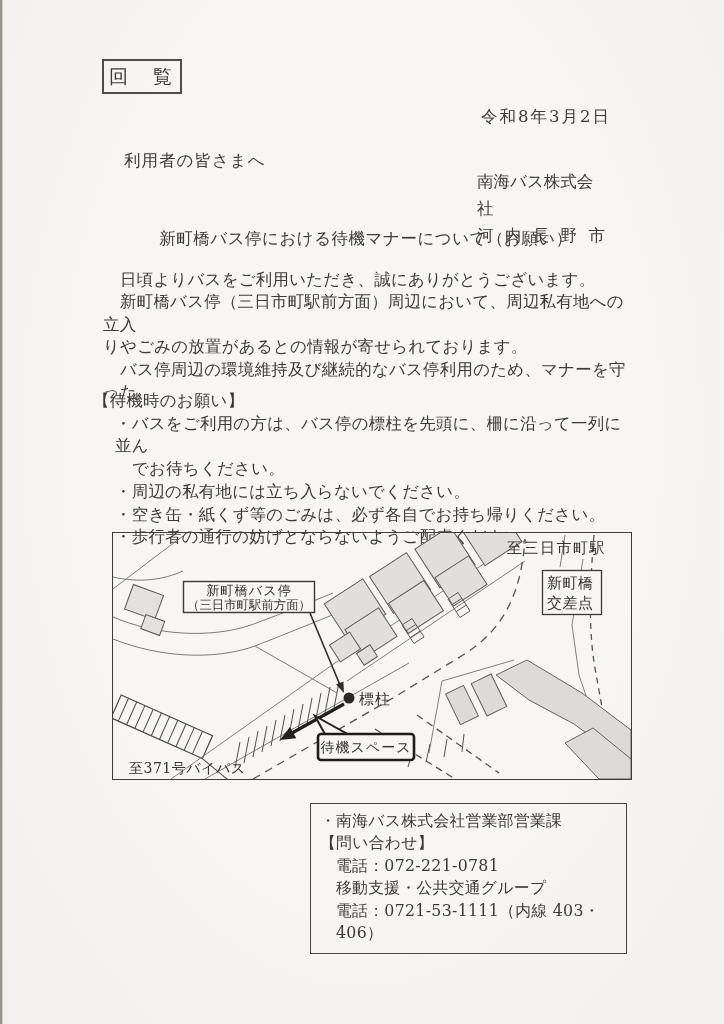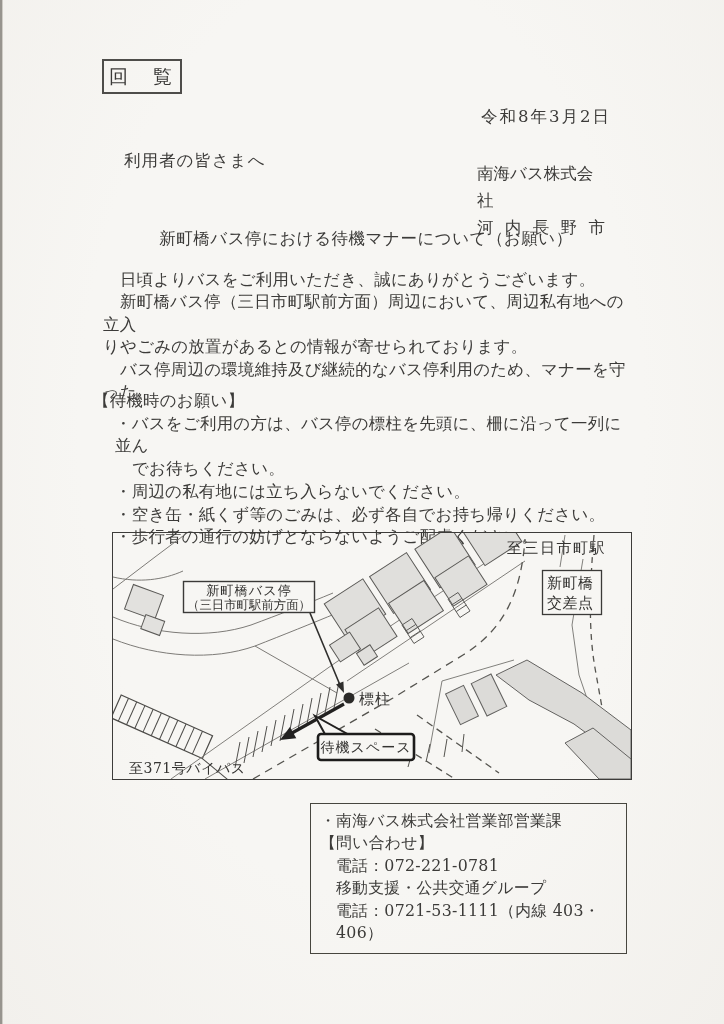--- a/index.html
+++ b/index.html
@@ -12,21 +12,21 @@
   .abs{position:absolute;}
   .scan-edge{left:0;top:0;bottom:0;width:4px;
     background:linear-gradient(90deg,#97948e 0 2px,#cfccc6 2px 3px,rgba(207,204,198,0) 3px);}
   
   .stamp{left:102px;top:59px;width:76px;height:31px;border:2px solid #4e4d4a;
     display:flex;align-items:center;justify-content:center;
     font-size:19px;letter-spacing:3px;color:#3a3937;}
   
   .date{left:481px;top:106px;font-size:16.5px;letter-spacing:2px;}
   .addressee{left:124px;top:150px;font-size:16.5px;letter-spacing:1px;}
-  .sender{left:477px;top:160px;width:128px;font-size:16.5px;line-height:27px;}
+  .sender{left:477px;top:168px;width:128px;font-size:16.5px;line-height:27px;}
   .sender .city{text-align:justify;text-align-last:justify;}
   .doc-title{left:103px;right:95px;top:228px;text-align:center;font-size:16.5px;letter-spacing:0.5px;}
   
   .body-text{left:103px;top:269px;width:526px;font-size:16.4px;line-height:22.4px;letter-spacing:0.3px;}
   .body-text .indent{text-indent:17px;}
   
   .requests{left:93px;top:390px;width:540px;font-size:16.4px;line-height:22.7px;letter-spacing:0.3px;}
   .requests .item{padding-left:22px;}
   .requests .cont{padding-left:39px;}
   

